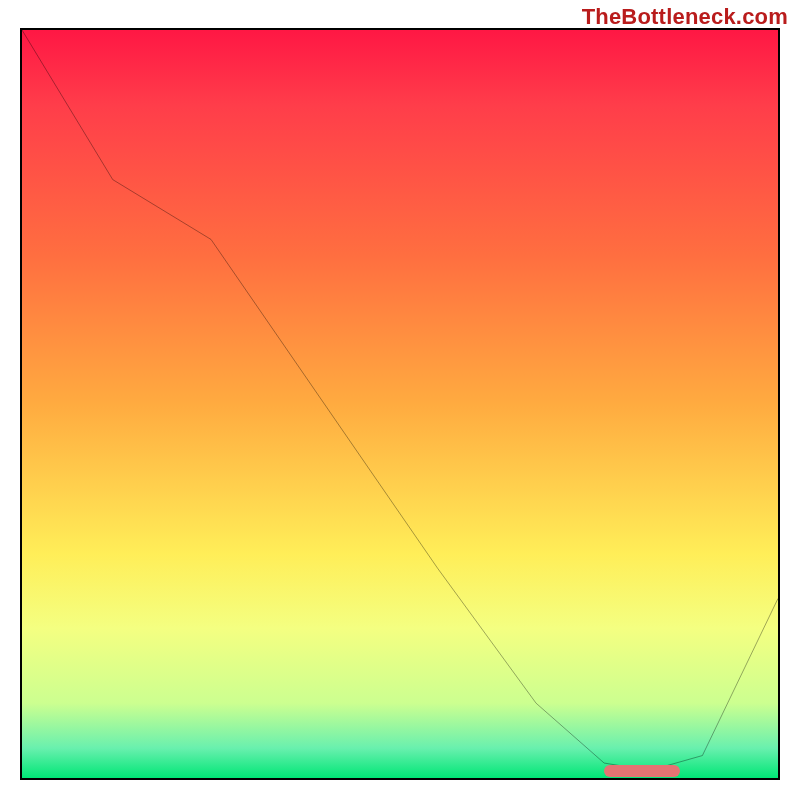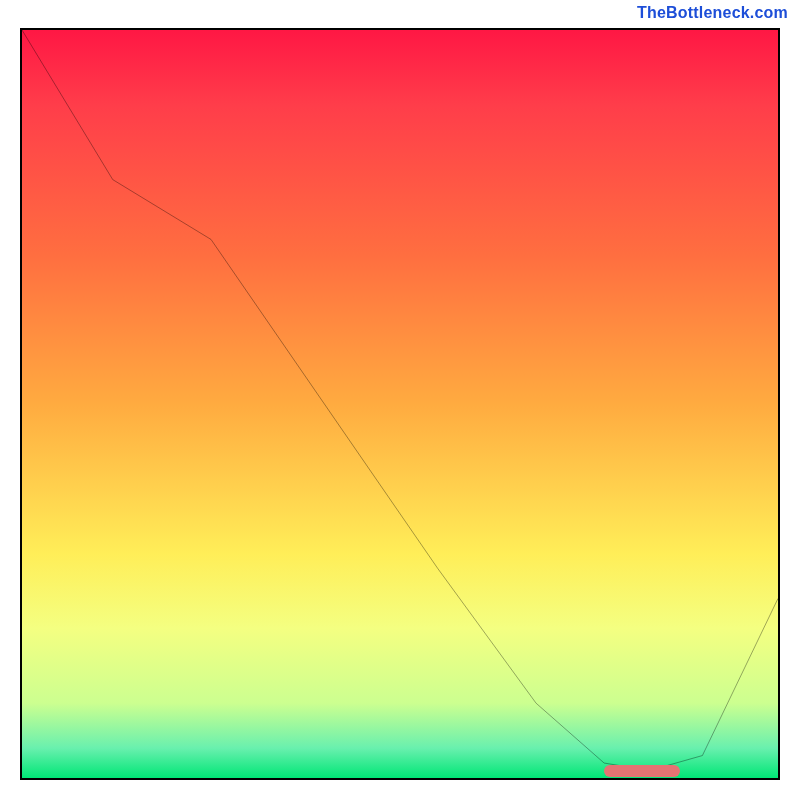--- a/index.html
+++ b/index.html
@@ -8,23 +8,23 @@
     background: #ffffff;
     width: 800px;
     height: 800px;
     position: relative;
     font-family: Arial, Helvetica, sans-serif;
   }
   .watermark {
     position: absolute;
     top: 4px;
     right: 12px;
-    font-size: 16px;
+    font-size: 22px;
     font-weight: bold;
-    color: #1d4ed8;
+    color: #b91c1c;
     letter-spacing: 0.2px;
   }
   .plot-area {
     position: absolute;
     left: 20px;
     top: 28px;
     width: 760px;
     height: 752px;
     
     background: linear-gradient(

